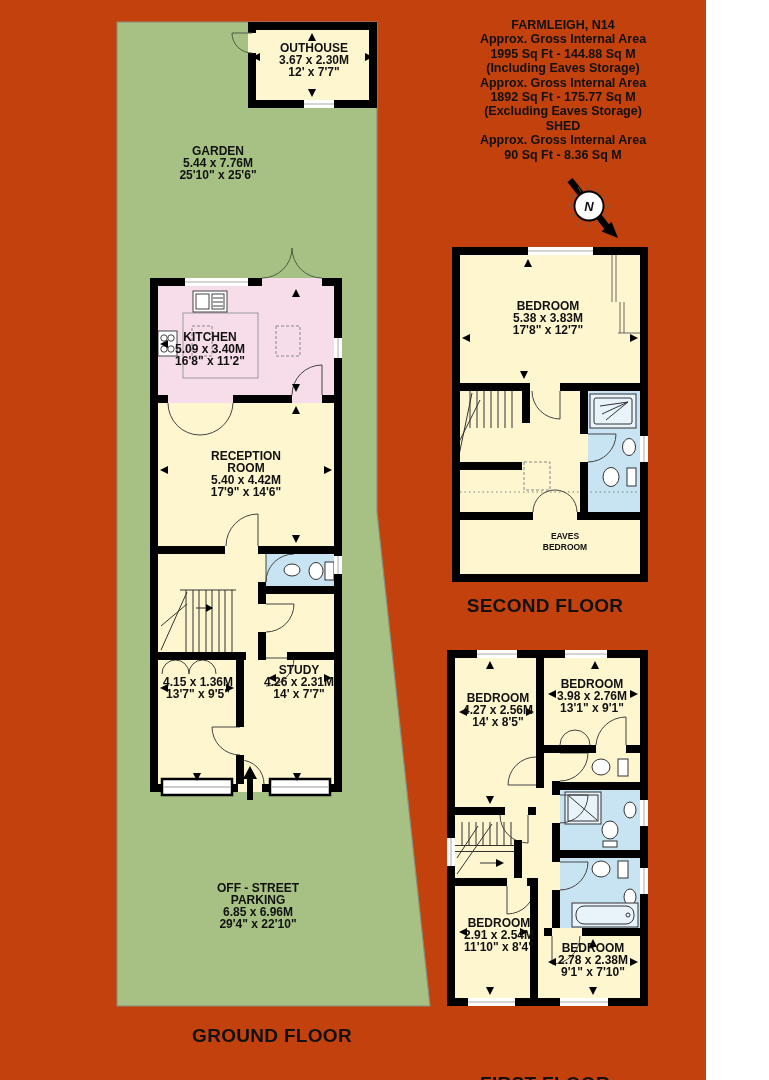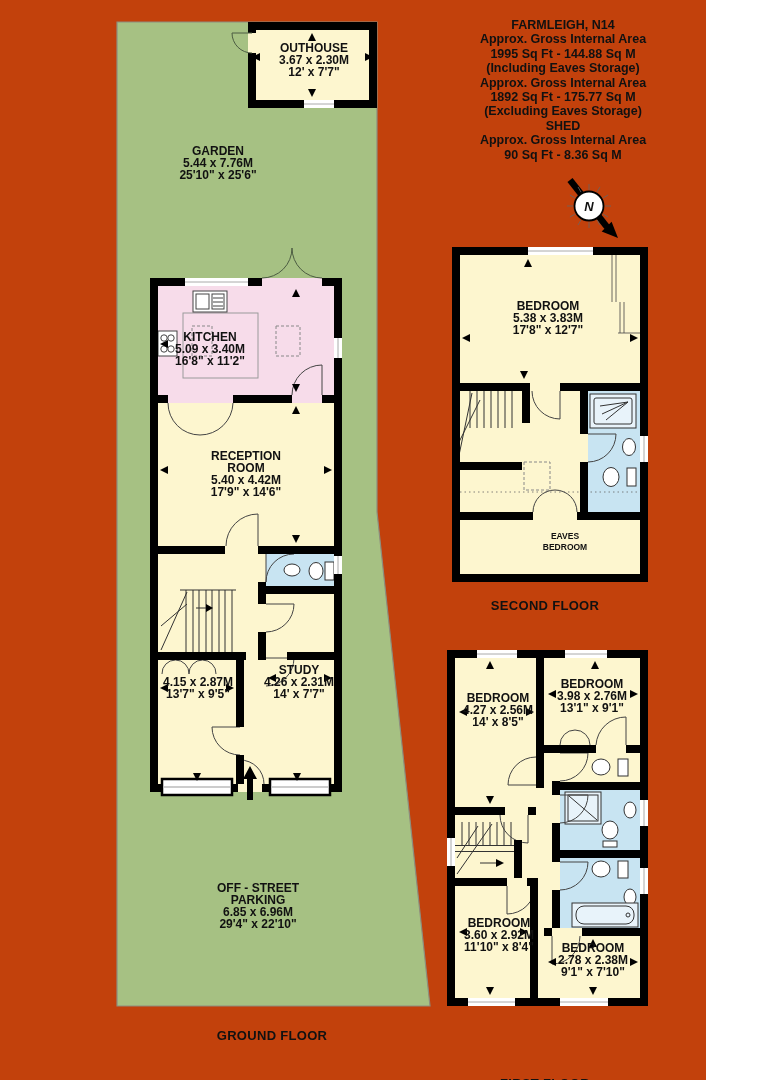--- a/index.html
+++ b/index.html
@@ -18,21 +18,21 @@
     color:#111; font-weight:bold;
     font-size:12px; line-height:12px; z-index:2;
   }
   .lbl.tiny { font-size:8.5px; line-height:10.5px; }
   .hdr {
     position:absolute; transform:translateX(-50%);
     text-align:center; white-space:nowrap;
     color:#111; font-weight:bold;
     font-size:12.5px; line-height:14.4px; z-index:2;
   }
-  .floor { font-size:13px; line-height:15px; letter-spacing:0.3px; }
+  .floor { font-size:19px; line-height:15px; letter-spacing:0.3px; }
   .north-n { font-style:italic; font-size:13px; line-height:13px; }
 </style>
 </head>
 <body>
 
 <div id="canvas">
 
 <svg id="plan-svg" width="769" height="1080" viewBox="0 0 769 1080">
 
   <g>
@@ -469,21 +469,21 @@
   </div>
 
   <div class="lbl" style="left:246px; top:450px;">
     <div>RECEPTION</div>
     <div>ROOM</div>
     <div>5.40 x 4.42M</div>
     <div>17'9" x 14'6"</div>
   </div>
 
   <div class="lbl" style="left:198px; top:676px;">
-    <div>4.15 x 2.87M</div>
+    <div>4.15 x 1.36M</div>
     <div>13'7" x 9'5"</div>
   </div>
 
   <div class="lbl" style="left:299px; top:664px;">
     <div>STUDY</div>
     <div>4.26 x 2.31M</div>
     <div>14' x 7'7"</div>
   </div>
 
   <div class="lbl" style="left:258px; top:882px;">
@@ -513,21 +513,21 @@
   </div>
 
   <div class="lbl" style="left:592px; top:678px;">
     <div>BEDROOM</div>
     <div>3.98 x 2.76M</div>
     <div>13'1" x 9'1"</div>
   </div>
 
   <div class="lbl" style="left:499px; top:917px;">
     <div>BEDROOM</div>
-    <div>3.60 x 2.92M</div>
+    <div>2.91 x 2.54M</div>
     <div>11'10" x 8'4"</div>
   </div>
 
   <div class="lbl" style="left:593px; top:942px;">
     <div>BEDROOM</div>
     <div>2.78 x 2.38M</div>
     <div>9'1" x 7'10"</div>
   </div>
 
   <div class="lbl floor" style="left:272px; top:1028px;">GROUND FLOOR</div>

